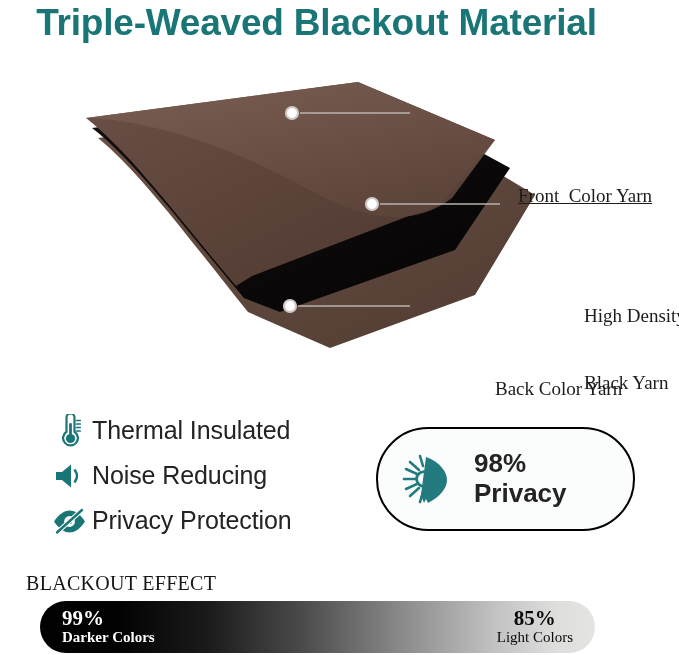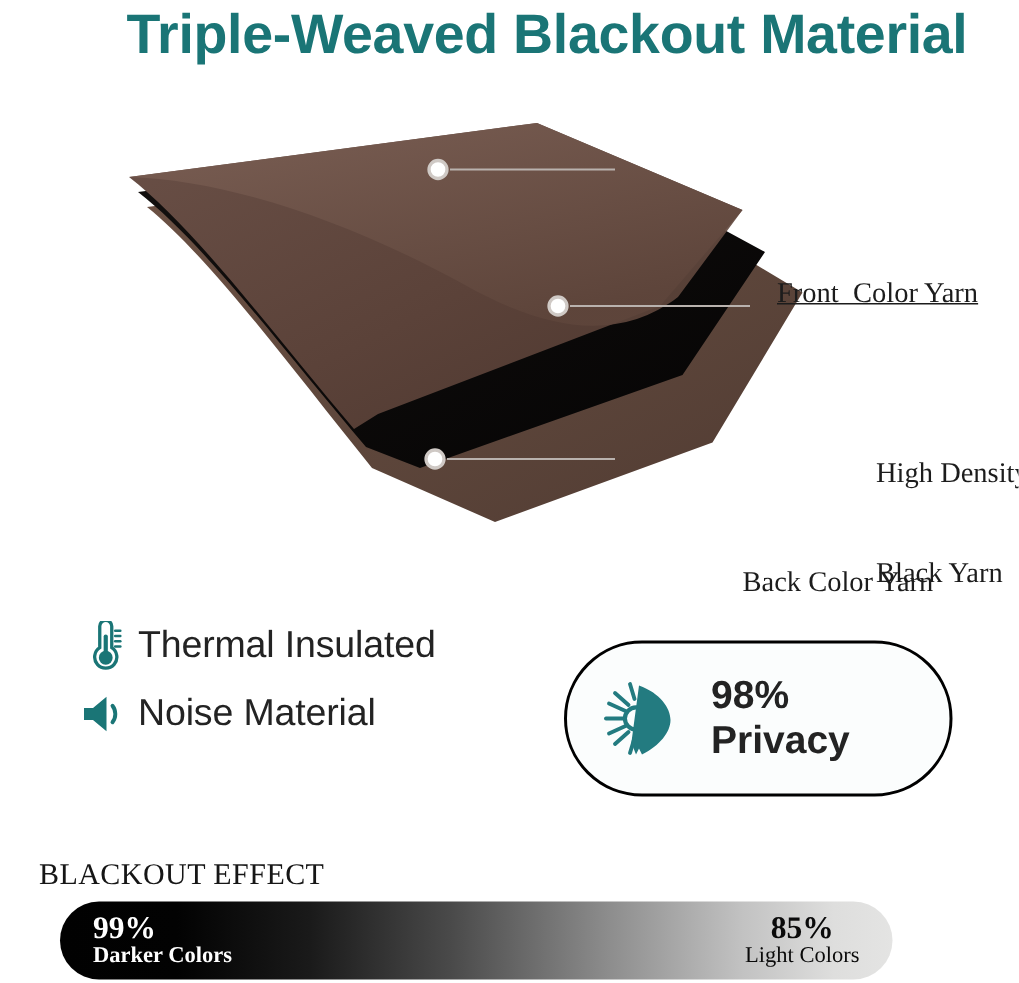--- a/index.html
+++ b/index.html
@@ -12,24 +12,24 @@
     height: 655px;
     position: relative;
     overflow: hidden;
     font-family: "Liberation Sans", sans-serif;
     -webkit-font-smoothing: antialiased;
   }
 
   
   #page-title {
     position: absolute;
-    left: 12px;
+    left: 0;
     top: 2px;
     width: 633px;
-    text-align: right;
+    text-align: center;
     font-family: "Liberation Sans", sans-serif;
     font-weight: bold;
     font-size: 37px;
     letter-spacing: -0.2px;
     color: #1a7576;
     white-space: nowrap;
   }
 
   
   #fabric-diagram {
@@ -251,23 +251,36 @@
     <span class="feature-text">Thermal Insulated</span>
   </div>
 
   <div class="feature-row">
     <span class="feature-icon">
       <svg width="32" height="30" viewBox="0 0 32 30" xmlns="http://www.w3.org/2000/svg">
         <path d="M3 11 h6 L18 3.5 v23 L9 19 H3 Z" fill="currentColor"></path>
         <path d="M22 9.5 a9 9 0 0 1 0 11" fill="none" stroke="currentColor" stroke-width="2.6" stroke-linecap="round"></path>
       </svg>
     </span>
-    <span class="feature-text">Noise Material</span>
-  </div>
-
+    <span class="feature-text">Noise Reducing</span>
+  </div>
+
+  <div class="feature-row">
+    <span class="feature-icon">
+      <svg width="36" height="28" viewBox="0 0 36 28" xmlns="http://www.w3.org/2000/svg">
+        <path d="M3 14.5 C 8 6.5 14.5 3.5 18.5 3.5 C 23 3.5 29 6.5 34 14.5
+                 C 29 22.5 23 25.5 18.5 25.5 C 14.5 25.5 8 22.5 3 14.5 Z" fill="currentColor"></path>
+        <circle cx="18.5" cy="14.5" r="5.4" fill="#ffffff"></circle>
+        <circle cx="18.5" cy="14.5" r="2.6" fill="currentColor"></circle>
+        <line x1="6" y1="25.5" x2="31" y2="3" stroke="#ffffff" stroke-width="4.6" stroke-linecap="round"></line>
+        <line x1="6" y1="25.5" x2="31" y2="3" stroke="currentColor" stroke-width="2.4" stroke-linecap="round"></line>
+      </svg>
+    </span>
+    <span class="feature-text">Privacy Protection</span>
+  </div>
 </div>
 
 <div id="blackout-badge">
   <span id="badge-icon">
     <svg width="62" height="62" viewBox="0 0 62 62" xmlns="http://www.w3.org/2000/svg">
 
       <g stroke="currentColor" stroke-width="2.6" stroke-linecap="round">
         <line x1="21" y1="31" x2="9" y2="31"></line>
         <line x1="24" y1="22" x2="15" y2="14"></line>
         <line x1="24" y1="40" x2="15" y2="48"></line>

